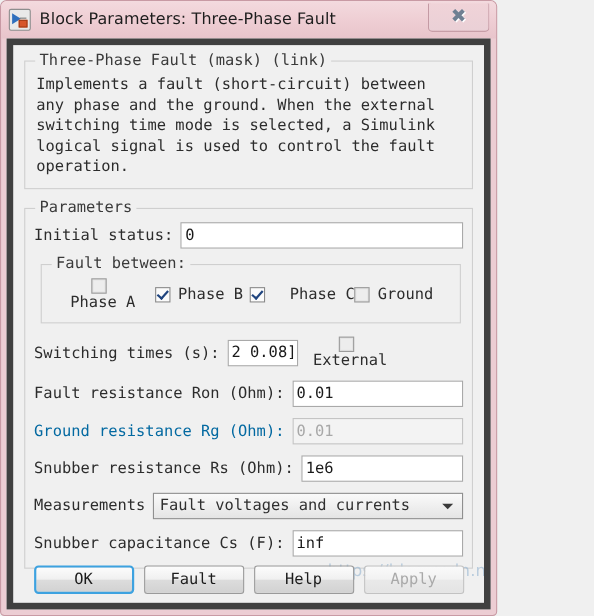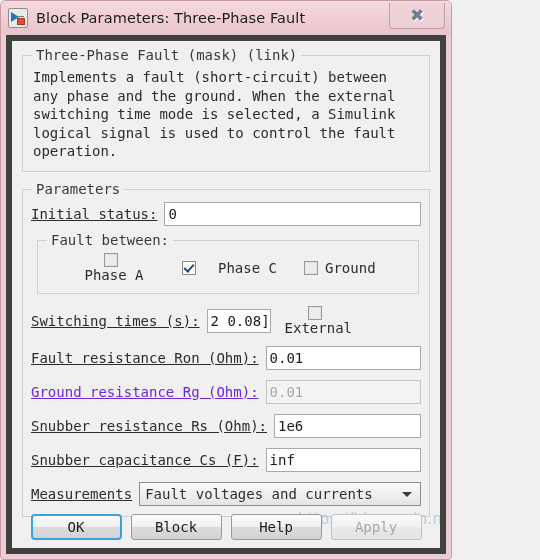--- a/index.html
+++ b/index.html
@@ -154,23 +154,22 @@
     align-items: center;
     margin-bottom: 10px;
   }
   .row:last-child { margin-bottom: 0; }
 
   .lbl {
     font-size: 14px;
     color: #2c2c2c;
     white-space: nowrap;
     margin-right: 7px;
-    text-decoration: underline;
-  }
-  .lbl.disabled { color: #6d28d9; }
+  }
+  .lbl.disabled { color: #0369a1; }
 
   input.txt {
     flex: 1 1 auto;
     min-width: 0;
     height: 24px;
     border: 1px solid #a9a9a9;
     background: #ffffff;
     font-family: "DejaVu Sans Mono", "Liberation Mono", monospace;
     font-size: 14px;
     color: #1a1a1a;
@@ -358,20 +357,24 @@
 
       <div class="group fault-group">
         <div class="legend">Fault between:</div>
         <div class="checks">
 
           <div class="chk-item w1">
             <span class="chk-box off"></span>
             <span class="chk-label">Phase A</span>
           </div>
 
+          <div class="chk-item w2">
+            <span class="chk-box on"></span>
+            <span class="chk-label">Phase B</span>
+          </div>
 
           <div class="chk-item w3">
             <span class="chk-box on"></span>
             <span class="chk-label">Phase C</span>
           </div>
 
           <div class="chk-item">
             <span class="chk-box off"></span>
             <span class="chk-label">Ground</span>
           </div>
@@ -397,37 +400,37 @@
         <span class="lbl disabled">Ground resistance Rg (Ohm):</span>
         <input class="txt" type="text" disabled="" value="0.01" style="">
       </div>
 
       <div class="row">
         <span class="lbl">Snubber resistance Rs (Ohm):</span>
         <input class="txt" type="text" value="1e6" style="">
       </div>
 
       <div class="row">
-        <span class="lbl">Snubber capacitance Cs (F):</span>
-        <input class="txt" type="text" value="inf" style="">
-      </div>
-
-      <div class="row">
         <span class="lbl">Measurements</span>
         <div class="select-wrap">
           <span class="sel-text">Fault voltages and currents</span>
           <span class="arrow"></span>
         </div>
       </div>
 
+      <div class="row">
+        <span class="lbl">Snubber capacitance Cs (F):</span>
+        <input class="txt" type="text" value="inf" style="">
+      </div>
+
     </div>
 
     <div class="watermark">https://blog.csdn.net/qq_29629293</div>
 
     <div class="btnbar">
       <button class="btn default">OK</button>
-      <button class="btn">Block</button>
+      <button class="btn">Fault</button>
       <button class="btn">Help</button>
       <button class="btn disabled" disabled="">Apply</button>
     </div>
 
   </div>
 </div>
 
 </body></html>

